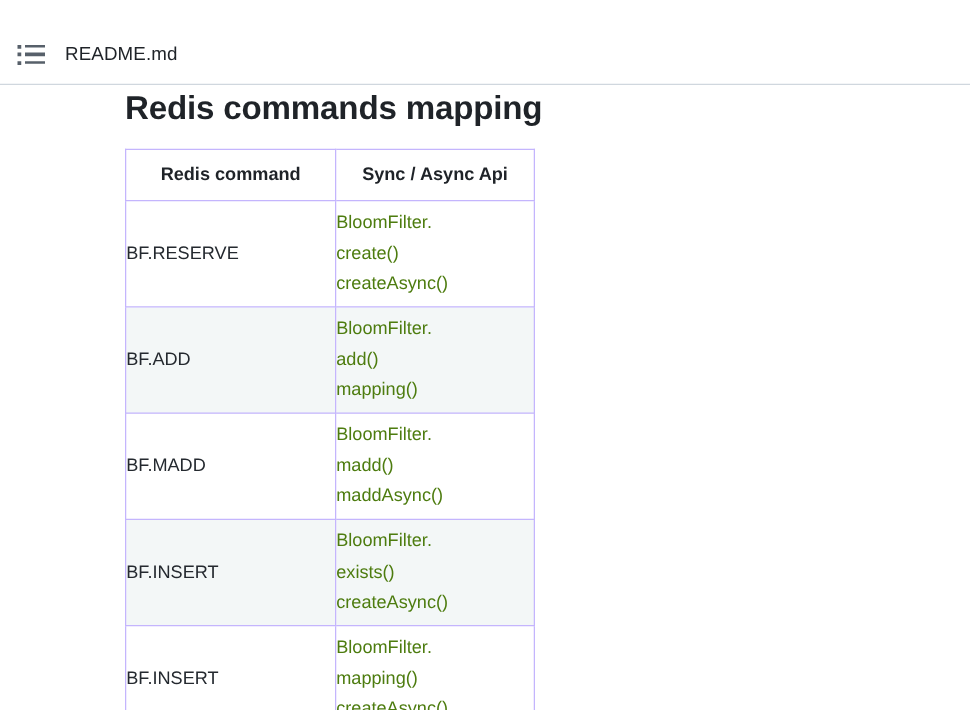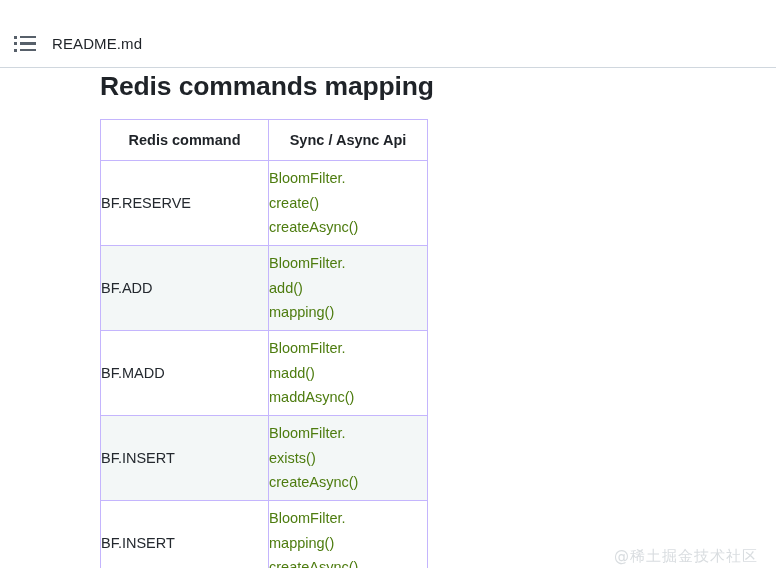--- a/index.html
+++ b/index.html
@@ -234,15 +234,14 @@
         </tr>
 
         <tr class="alt">
           <td class="cell-cmd"></td>
           <td class="cell-api"></td>
         </tr>
 
       </tbody>
     </table>
 
-    <div class="watermark">@稀土掘金技术社区</div>
   </div>
 </div>
 
 </body></html>

